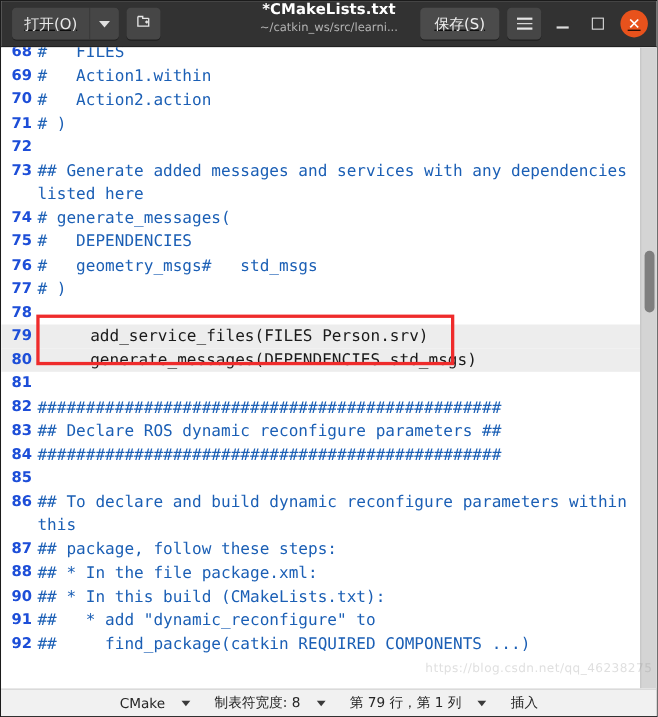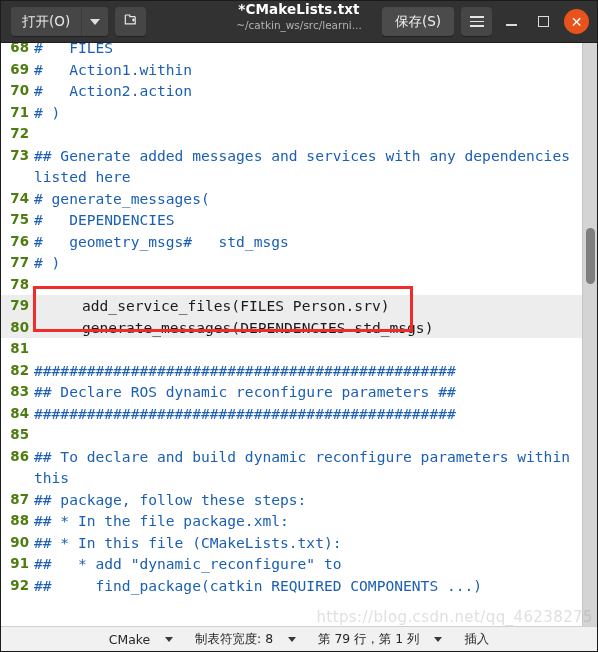--- a/index.html
+++ b/index.html
@@ -21,20 +21,21 @@
   
   .titlebar {
     position: relative;
     height: 42px;
     background: #323232;
     display: flex;
     align-items: center;
     padding: 0 6px;
     box-sizing: border-box;
     border-bottom: 1px solid #1e1e1e;
+    text-decoration: underline;
   }
   .btn-group {
     display: flex;
     align-items: stretch;
     height: 29px;
     border-radius: 4px;
     overflow: hidden;
     background: #464646;
     box-shadow: 0 1px 0 rgba(0,0,0,.35);
     margin-left: 4px;
@@ -177,21 +178,21 @@
     align-items: flex-start;
     min-height: 21.5px;
   }
   .row.hl { background: #ededed; gap: 48px; }
   .gutter {
     width: 33px;
     min-width: 33px;
     text-align: right;
     padding-right: 5px;
     box-sizing: border-box;
-    color: #4d7c0f;
+    color: #1d4ed8;
     font-size: 13.4px;
     font-weight: bold;
     font-family: "DejaVu Sans", "Liberation Sans", sans-serif;
     line-height: 21.5px;
     user-select: none;
   }
   .code {
     flex: 1;
     white-space: pre-wrap;
     word-break: break-word;
@@ -231,22 +232,22 @@
     height: 56px;
     border-radius: 5px;
     background: #7e7e7e;
     cursor: pointer;
   }
 
   
   .watermark {
     position: absolute;
     right: 4px;
-    bottom: 0;
-    font-size: 15px;
+    bottom: 12px;
+    font-size: 11px;
     color: rgba(150,150,150,0.30);
     font-family: "DejaVu Sans", "Liberation Sans", sans-serif;
     letter-spacing: .4px;
     white-space: nowrap;
     user-select: none;
     z-index: 8;
     pointer-events: none;
   }
 
   
@@ -410,21 +411,21 @@
         <div class="row">
           <div class="gutter">87</div>
           <div class="code">## package, follow these steps:</div>
         </div>
         <div class="row">
           <div class="gutter">88</div>
           <div class="code">## * In the file package.xml:</div>
         </div>
         <div class="row">
           <div class="gutter">90</div>
-          <div class="code">## * In this file (CMakeLists.txt):</div>
+          <div class="code">## * In this build (CMakeLists.txt):</div>
         </div>
         <div class="row">
           <div class="gutter">91</div>
           <div class="code">##   * add "dynamic_reconfigure" to</div>
         </div>
         <div class="row">
           <div class="gutter">92</div>
           <div class="code">##     find_package(catkin REQUIRED COMPONENTS ...)</div>
         </div>
       </div>

